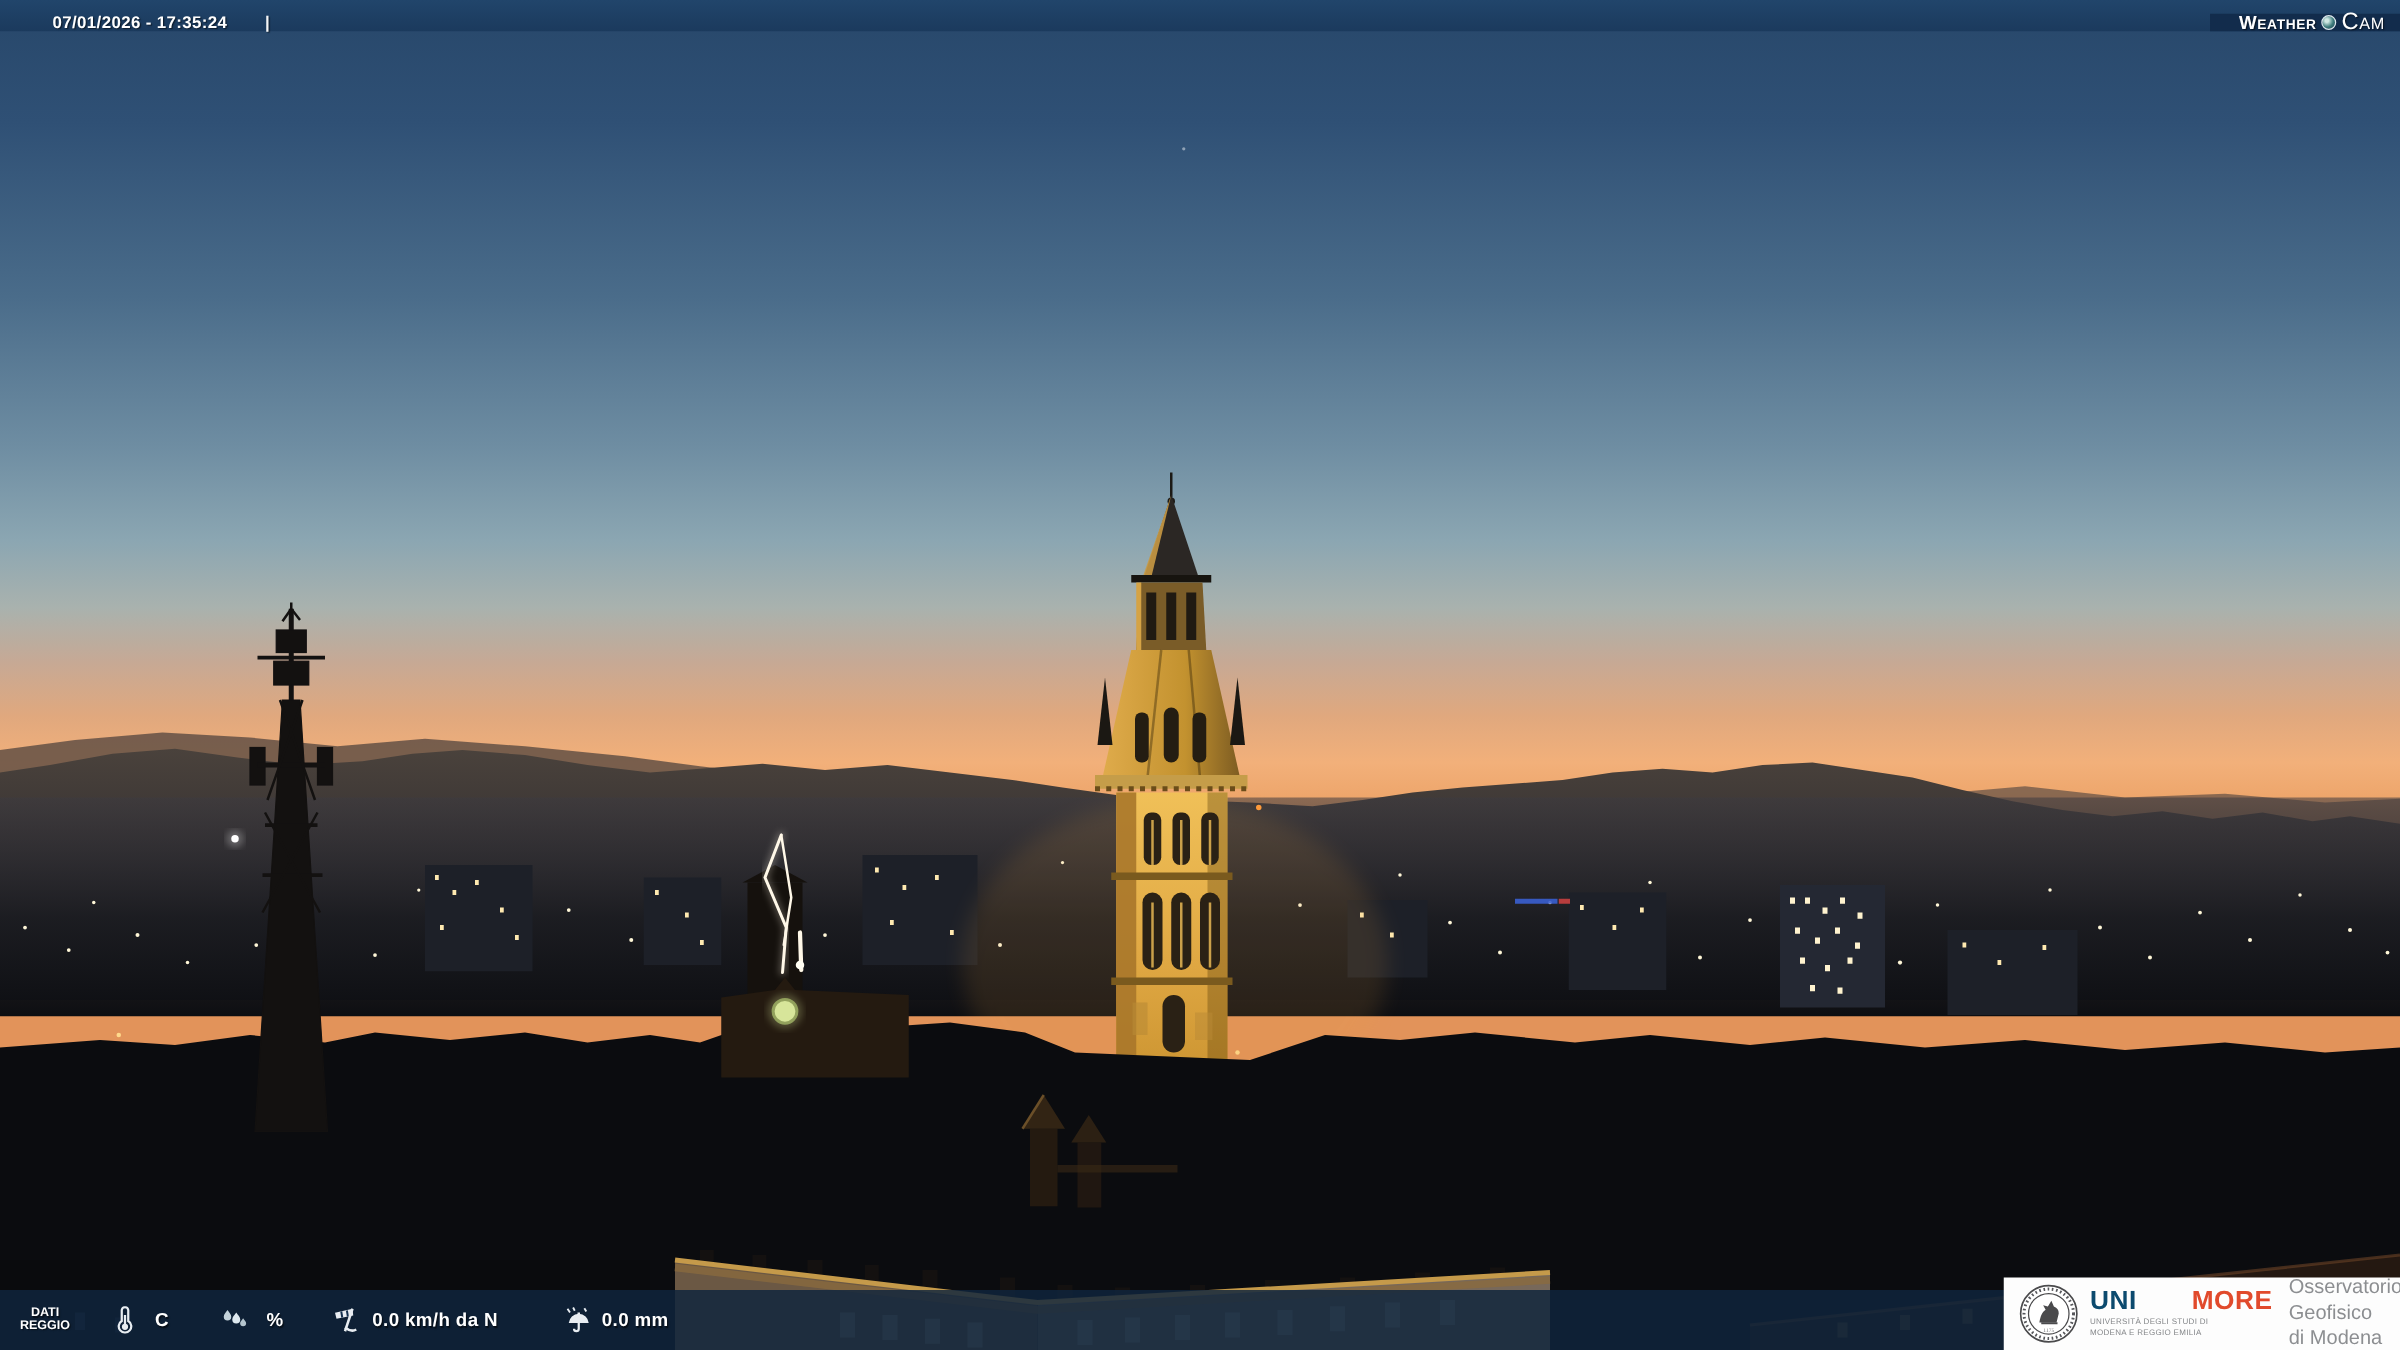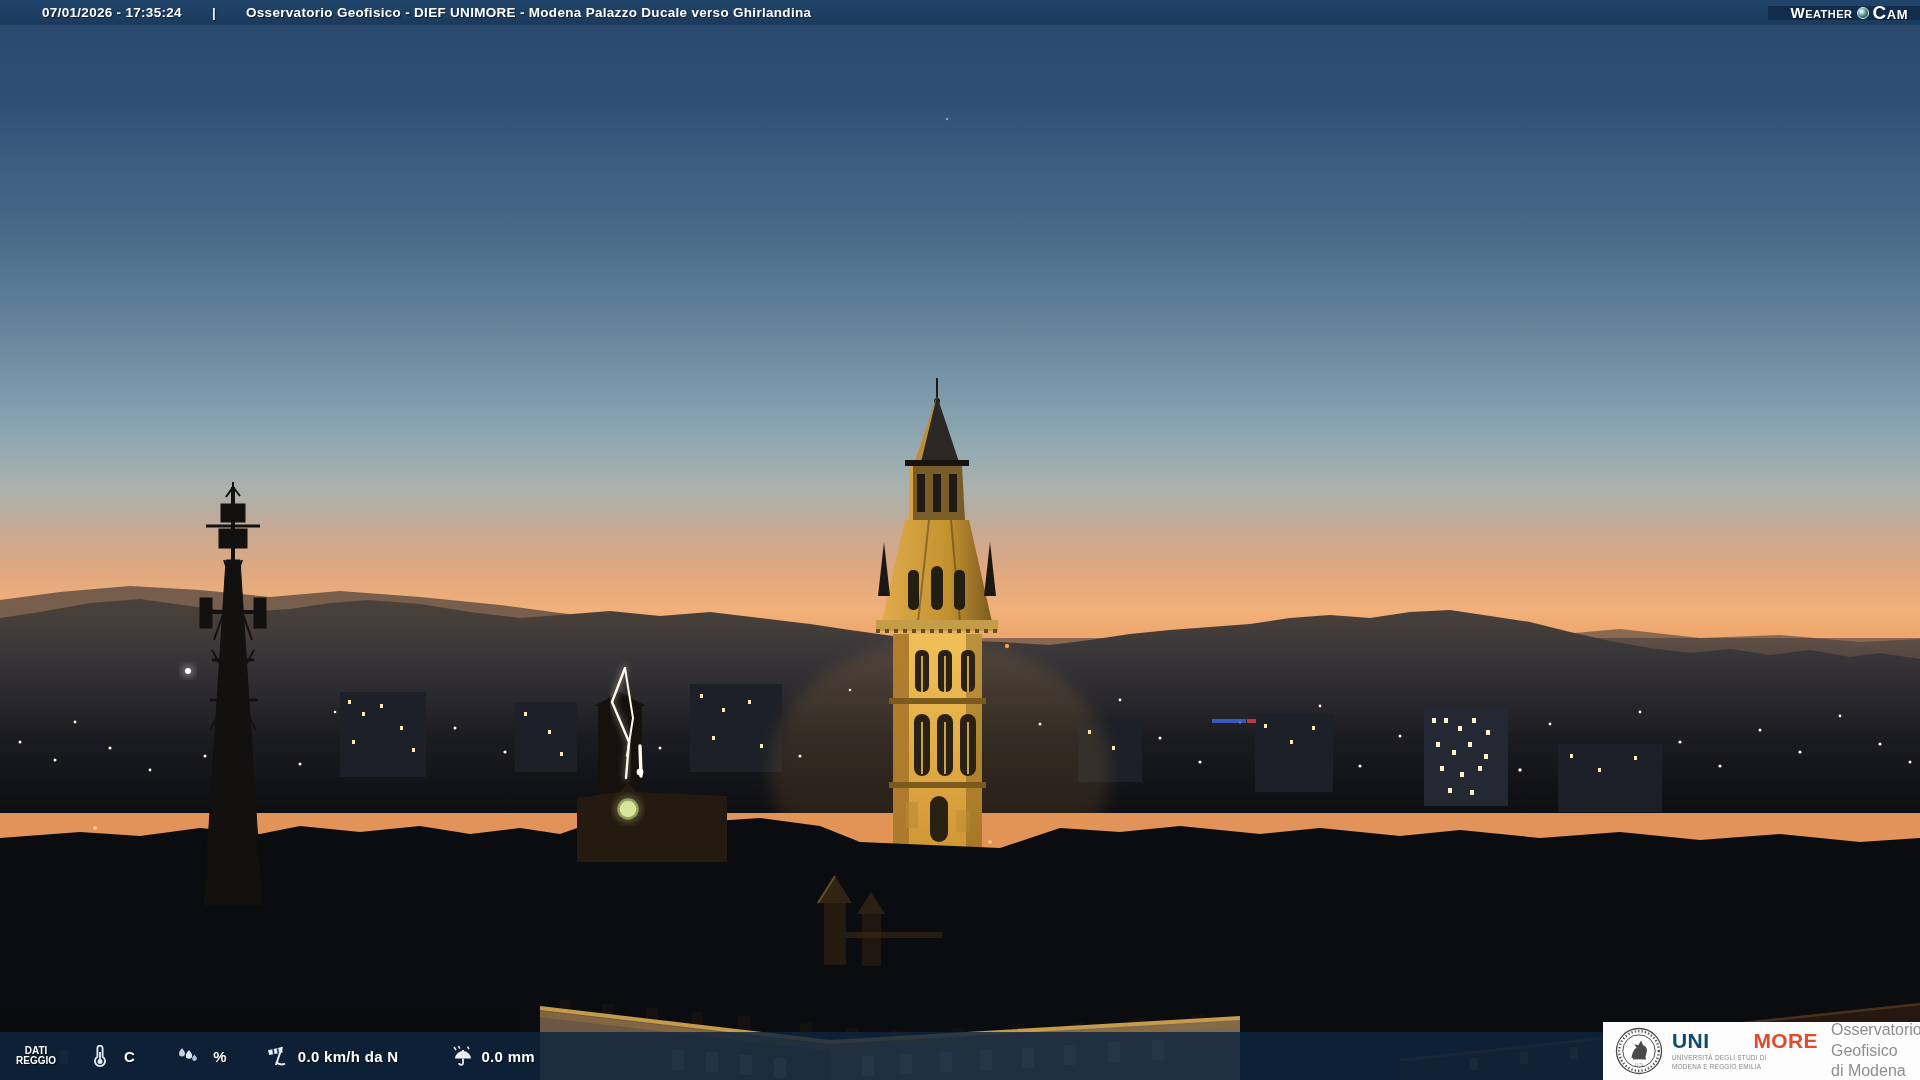--- a/index.html
+++ b/index.html
@@ -2,33 +2,33 @@
 <html><head>
 <meta charset="utf-8">
 <style>
   html,body{margin:0;padding:0;background:#000;}
   #stage{position:relative;width:1920px;height:1080px;overflow:hidden;
          font-family:"Liberation Sans",sans-serif;background:#0b0c0e;}
   svg.scene{position:absolute;left:0;top:0;width:1920px;height:1080px;display:block;}
 
   
   .topbar{position:absolute;left:0;top:0;width:1920px;height:25px;z-index:5;
-          background:linear-gradient(#21456b,#1b3a5d);display:flex;align-items:center;
+          background:linear-gradient(#21456b,#1b3a5d);display:flex;align-items:flex-end;
           color:#fff;font-weight:bold;font-size:13.5px;letter-spacing:.3px;
           text-shadow:1px 1px 1px rgba(0,0,0,.55);}
   .topbar .ts{margin-left:42px;}
   .topbar .sep{margin:0 30px;opacity:.95;}
   .topbar .spacer{flex:1;}
   .wcam{height:14px;min-width:128px;padding:0 12px;background:#122c4c;
         display:flex;align-items:center;justify-content:flex-end;gap:4px;}
   .wcam .w{font-variant:small-caps;font-size:15px;font-weight:bold;letter-spacing:.5px;}
   .wcam .lens{width:12px;height:12px;border-radius:50%;
         background:radial-gradient(circle at 35% 35%,#cfe8e2 15%,#3f7d7d 55%,#17384a 100%);
         border:1px solid #dfe9ee;box-sizing:border-box;}
-  .wcam .c{font-variant:small-caps;font-size:19px;font-weight:bold;letter-spacing:.5px;}
+  .wcam .c{font-variant:small-caps;font-size:19px;font-weight:normal;letter-spacing:.5px;}
 
   
   .botbar{position:absolute;left:0;bottom:0;width:1920px;height:48px;z-index:5;
           background:rgba(16,37,61,.84);display:flex;align-items:center;color:#fff;
           font-weight:bold;text-shadow:1px 1px 1px rgba(0,0,0,.6);}
   .botbar .lbl{margin-left:16px;font-size:10px;line-height:10px;text-align:center;}
   .wx{display:flex;align-items:center;gap:7px;}
   .wx svg{display:block;}
   .wx .val{font-size:15px;letter-spacing:.3px;}
   .m1{margin-left:34px;} .m2{margin-left:40px;} .m3{margin-left:38px;} .m4{margin-left:52px;}
@@ -356,21 +356,20 @@
     </g>
 
     <rect x="0" y="1008" width="520" height="72" fill="#0a0b0d"></rect>
     <rect x="60" y="1050" width="8" height="14" fill="#3a4a6a" opacity=".5"></rect>
     <rect x="92" y="1054" width="7" height="12" fill="#3a4a6a" opacity=".4"></rect>
   </svg>
 
   <div class="topbar">
     <span class="ts">07/01/2026 - 17:35:24</span>
     <span class="sep">|</span>
-    <span>Osservatorio Geofisico - DIEF UNIMORE - Modena Palazzo Ducale verso Ghirlandina</span>
     <span class="spacer"></span>
     <div class="wcam">
       <span class="w">Weather</span>
       <span class="lens"></span>
       <span class="c">Cam</span>
     </div>
   </div>
 
   <div class="botbar">
     <div class="lbl">

